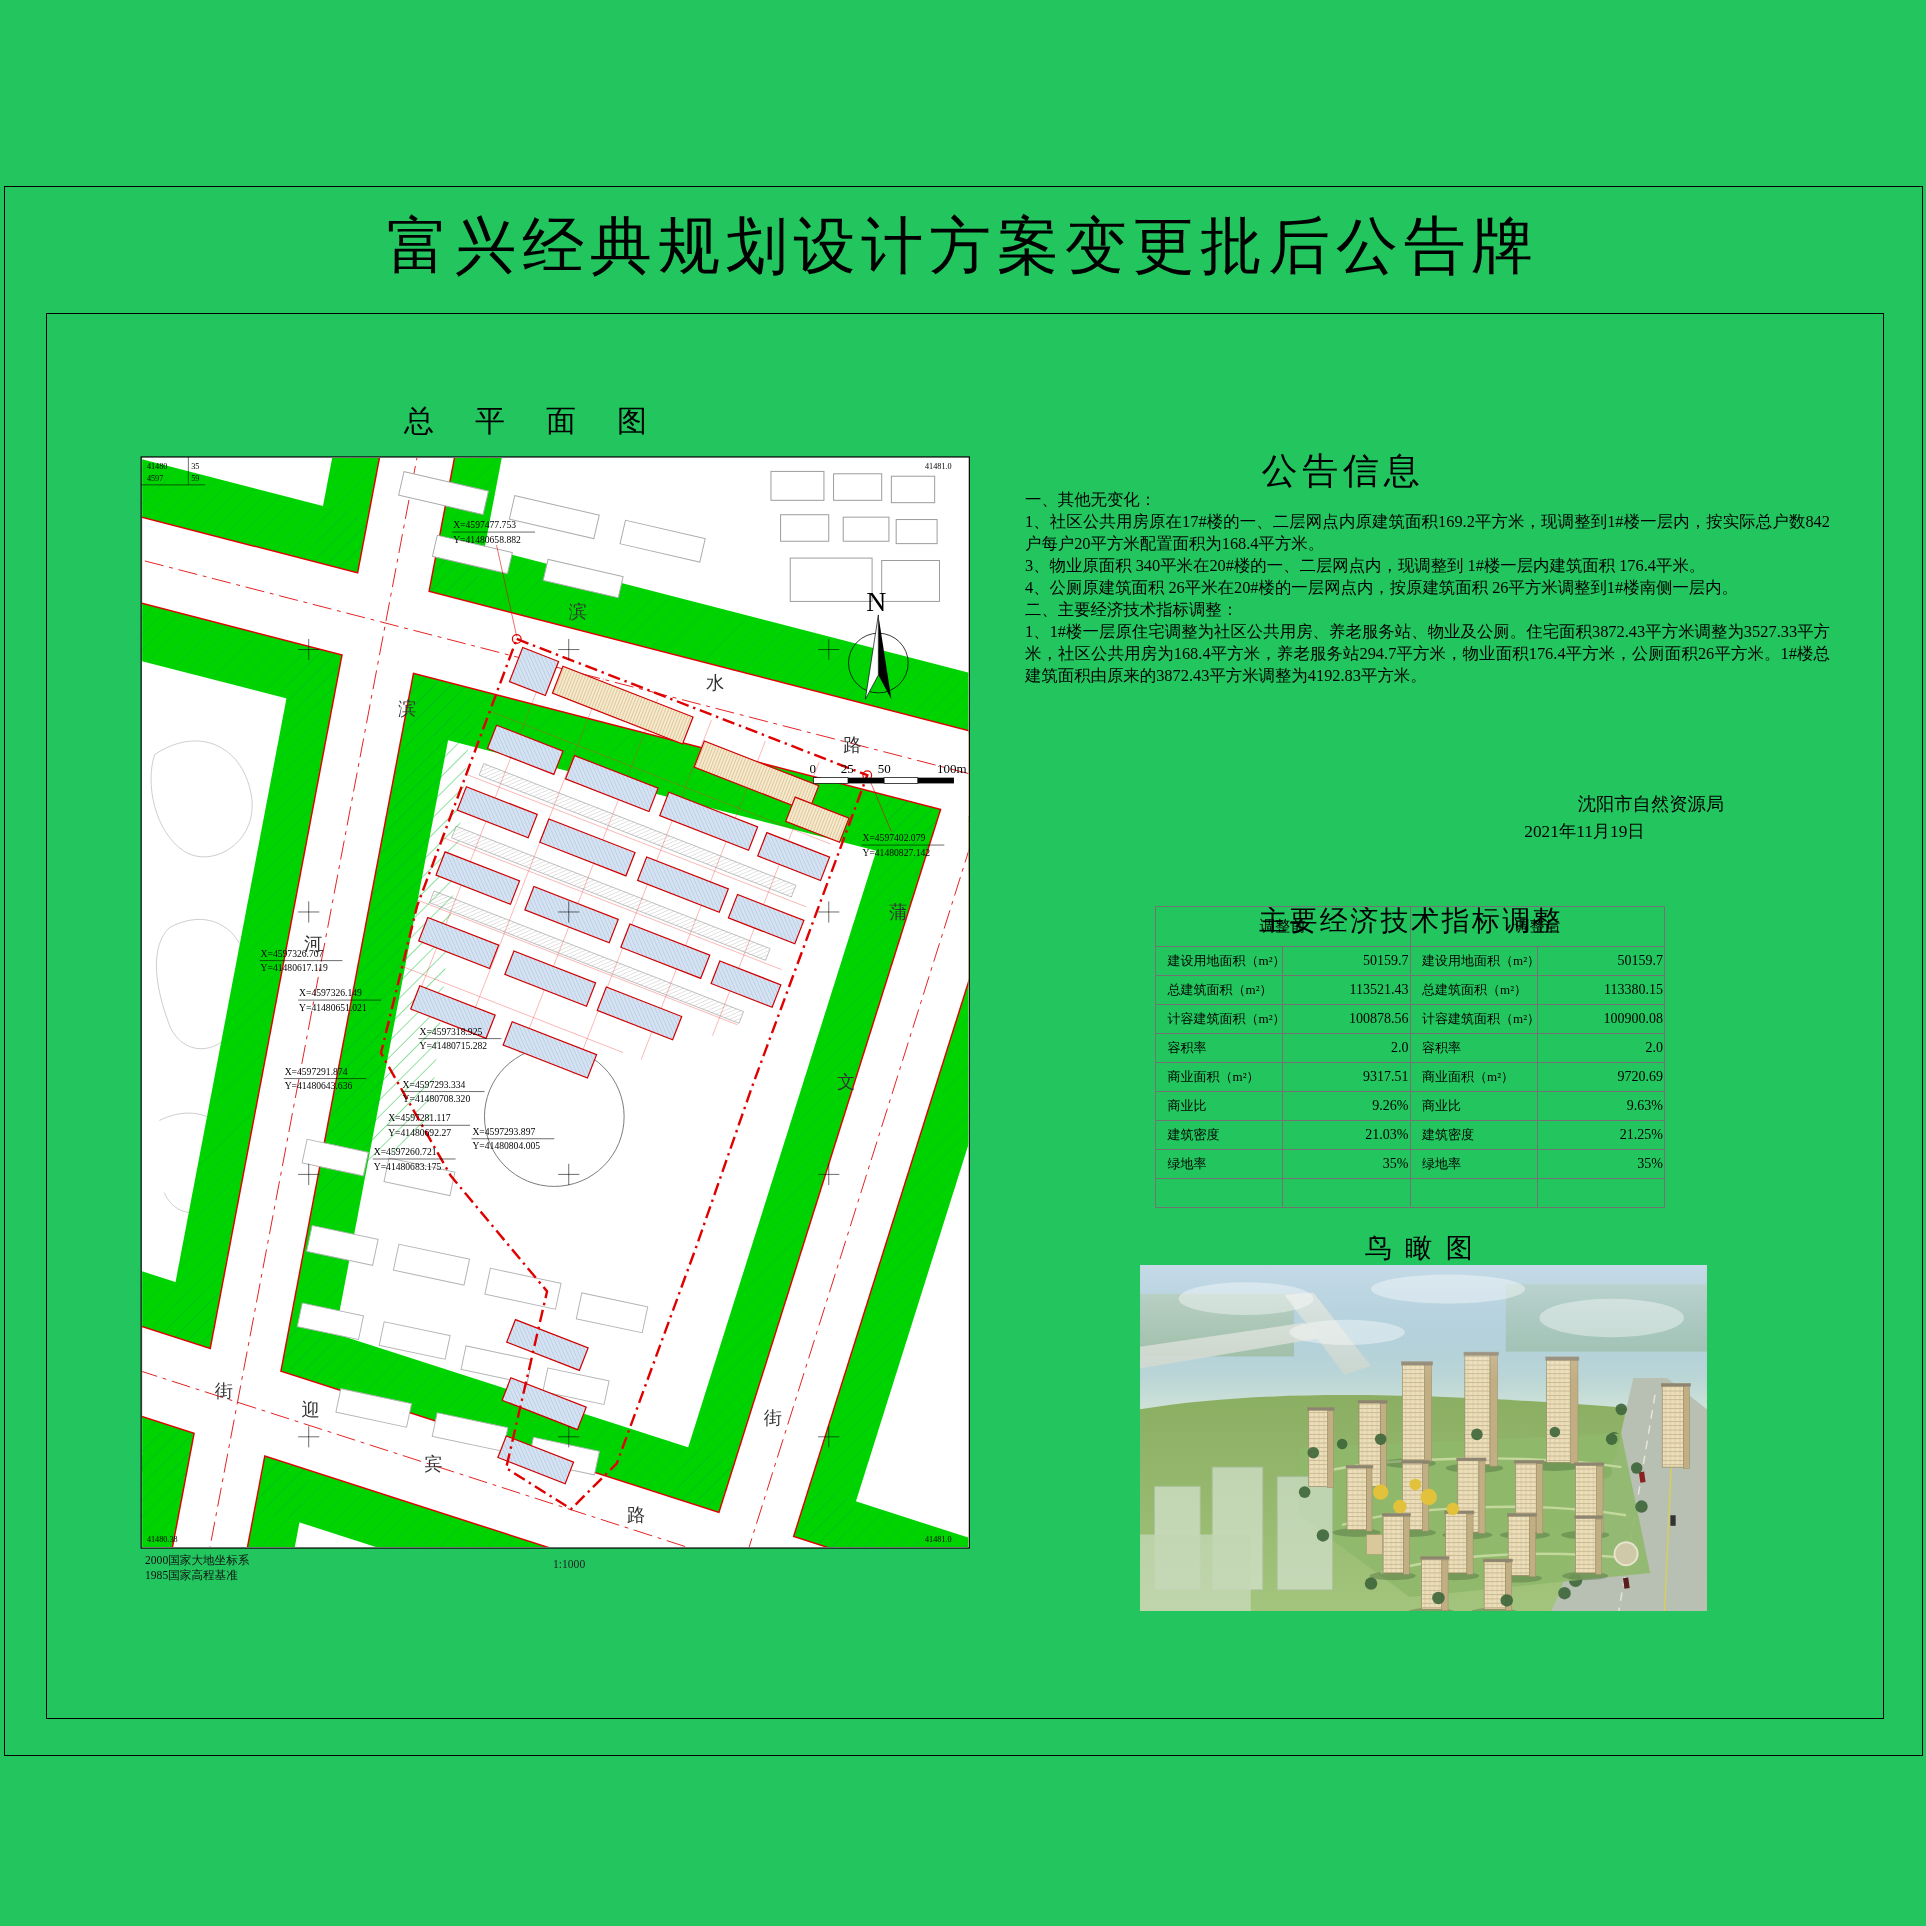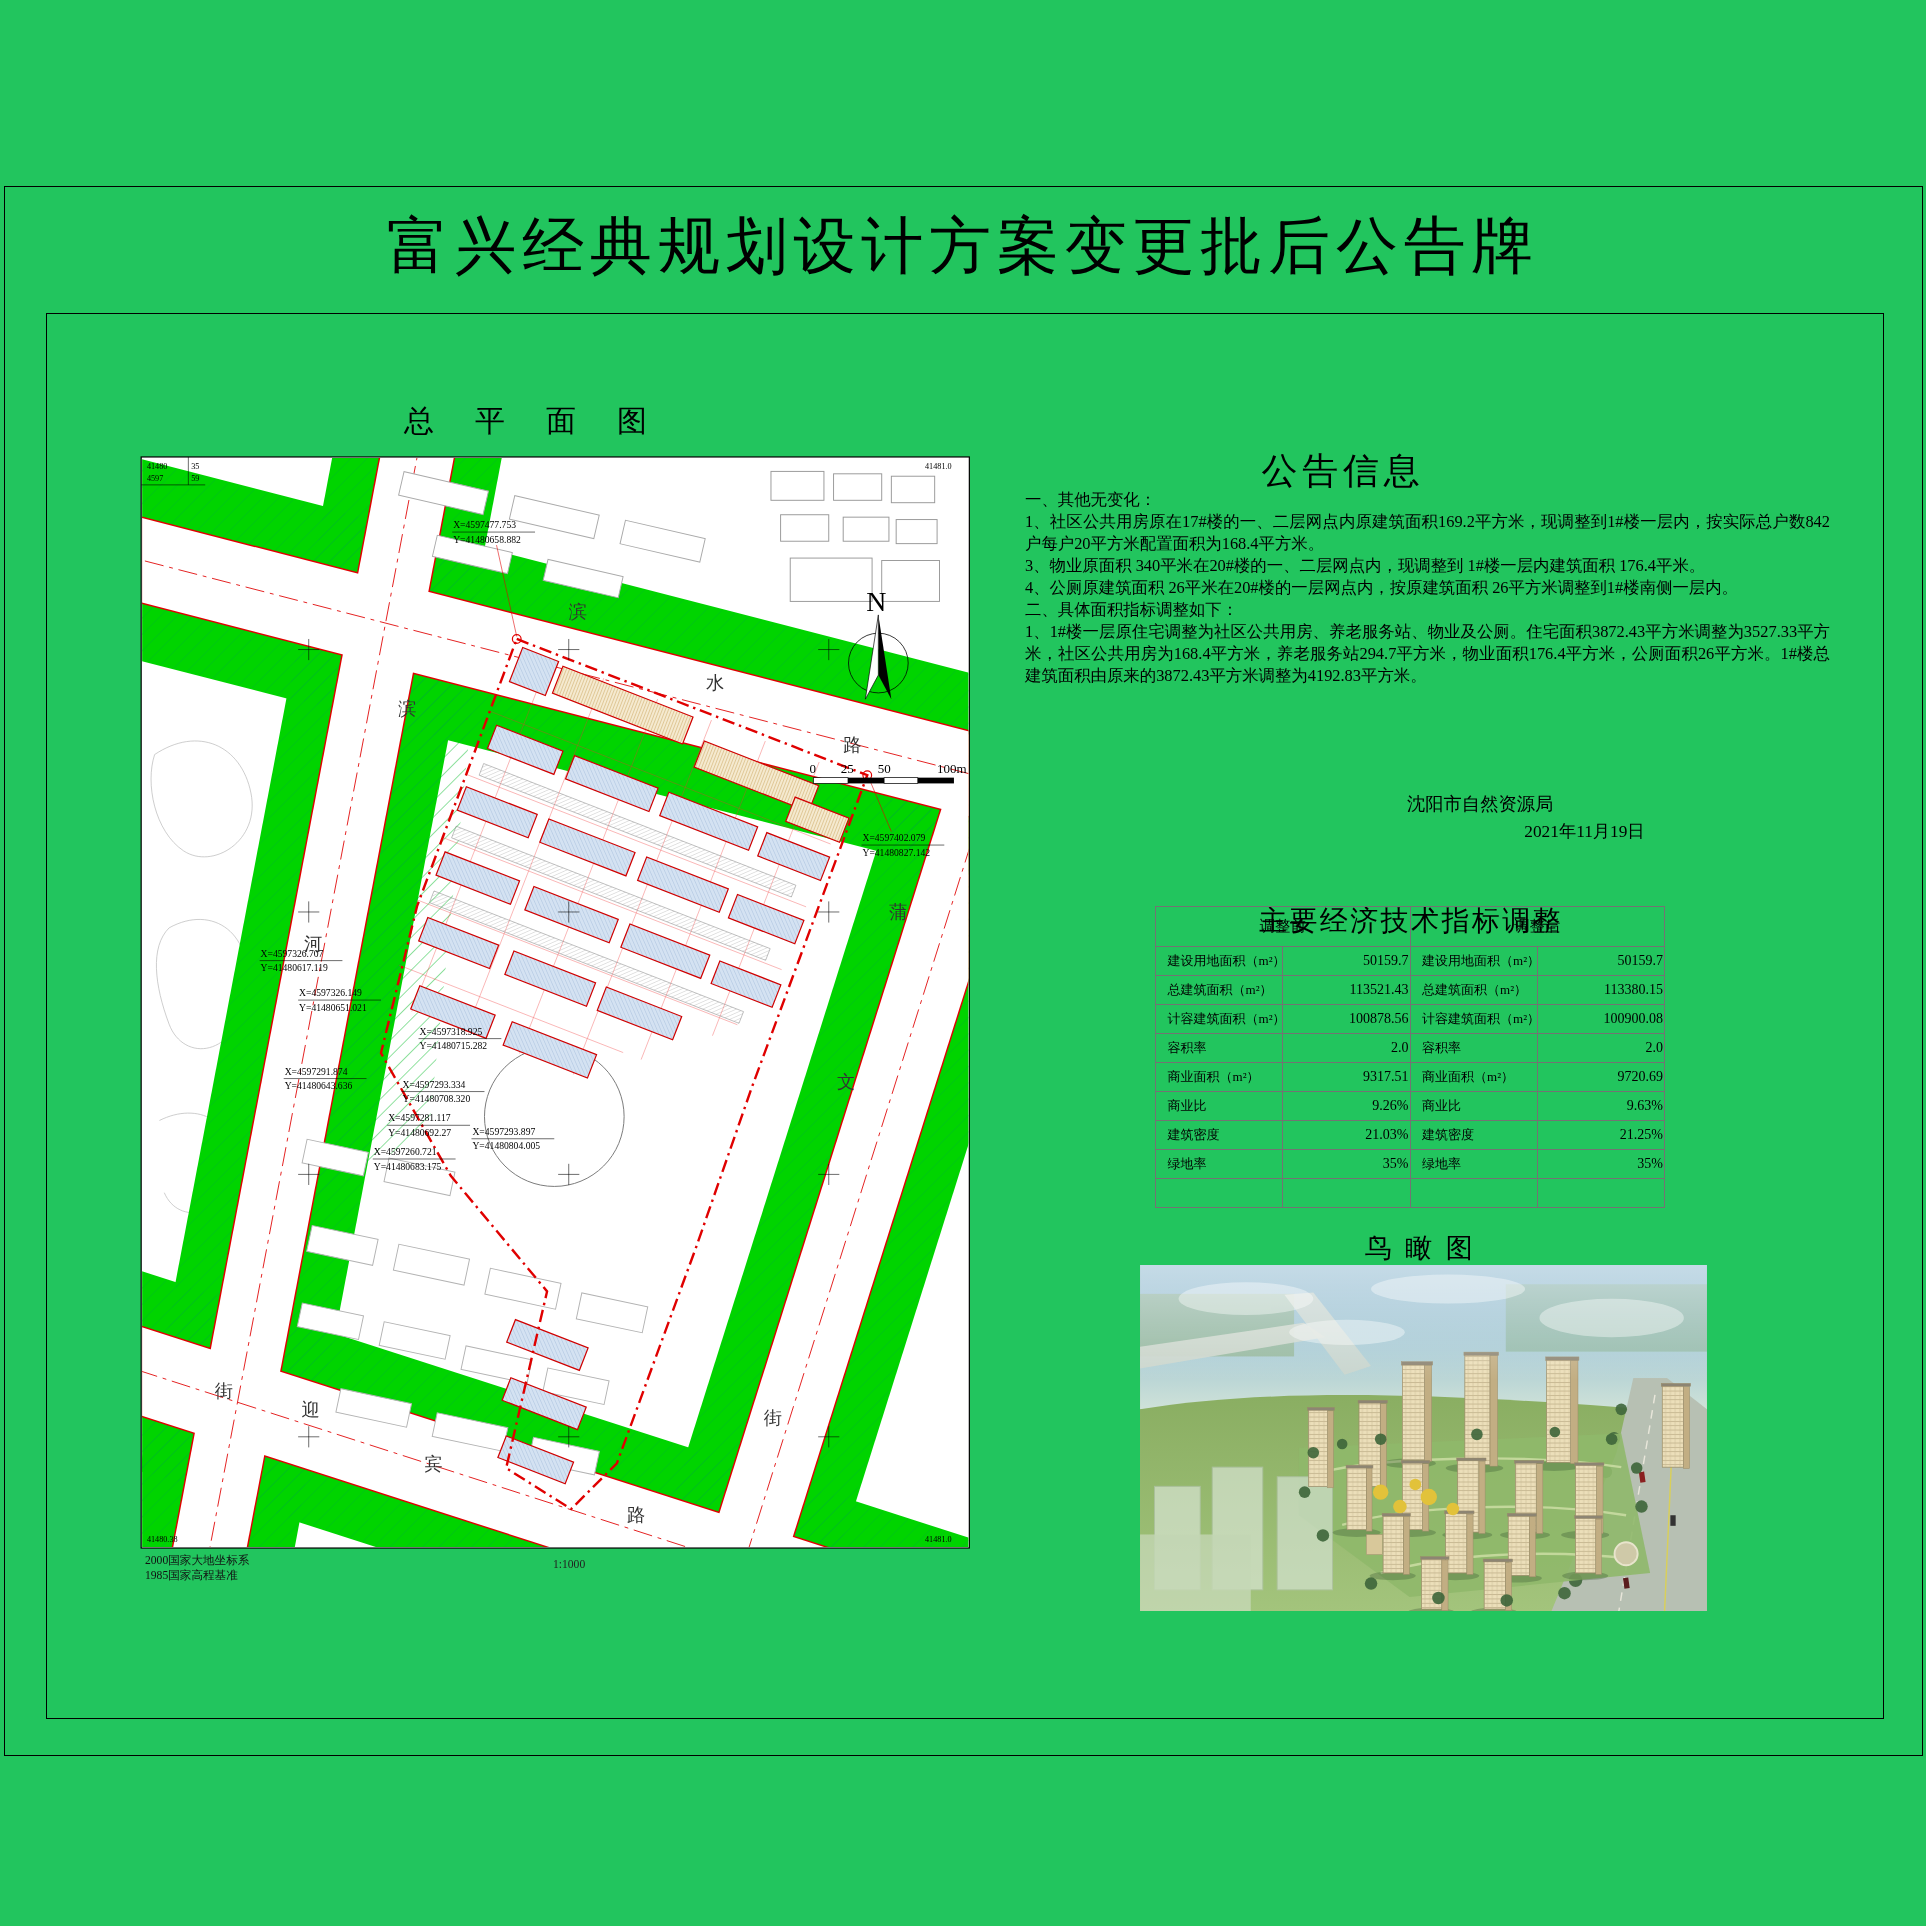--- a/index.html
+++ b/index.html
@@ -8,21 +8,21 @@
   .abs{position:absolute;}
   .outer-frame{left:3.9px;top:186px;width:1917px;height:1568px;border:1.4px solid #000;}
   .inner-frame{left:46px;top:313px;width:1836px;height:1404px;border:1px solid #000;}
   .page-title{left:0;top:204px;width:1926px;text-align:center;font-size:62px;
               letter-spacing:5.8px;font-weight:400;white-space:nowrap;}
   .plan-heading{left:404px;top:401px;font-size:30px;letter-spacing:41px;white-space:nowrap;}
   .ann-heading{left:1030px;top:447px;width:626px;text-align:center;font-size:36px;letter-spacing:4.8px;}
   .ann-body{left:1025px;top:489px;width:805px;font-size:16.4px;line-height:22px;text-align:justify;}
   .ann-body p{margin:0;}
   .ann-body p.indent{text-indent:2em;}
-  .sig{left:1407px;top:791px;width:279px;text-align:left;font-size:18.3px;}
+  .sig{left:1445px;top:791px;width:279px;text-align:right;font-size:18.3px;}
   .sig-date{left:1445px;top:819px;width:279px;text-align:center;font-size:17.3px;}
   .ind-heading{left:1156px;top:866px;width:510px;text-align:center;font-size:28px;letter-spacing:2.4px;margin-top:36px;}
   table.ind{position:absolute;left:1155px;top:906px;width:510px;border-collapse:collapse;
             font-size:13px;table-layout:fixed;}
   table.ind th,table.ind td{border:1px solid #737373;height:26px;overflow:hidden;white-space:nowrap;}
   table.ind th{height:37px;font-size:15.4px;font-weight:400;text-align:center;}
   table.ind td.lbl{padding-left:11.6px;text-align:left;}
   table.ind td.val{text-align:right;font-size:14px;}
   table.ind tr.empty td{height:26px;}
   .bird-heading{left:1281px;top:1230px;width:289px;text-align:center;font-size:27px;letter-spacing:13.5px;}
@@ -358,21 +358,21 @@
     <div>1985国家高程基准</div>
   </div>
   <div class="abs plan-scaletext">1:1000</div>
 
   <div class="abs ann-heading">公告信息</div>
   <div class="abs ann-body">
     <p>一、其他无变化：</p>
     <p>1、社区公共用房原在17#楼的一、二层网点内原建筑面积169.2平方米，现调整到1#楼一层内，按实际总户数842户每户20平方米配置面积为168.4平方米。</p>
     <p>3、物业原面积 340平米在20#楼的一、二层网点内，现调整到 1#楼一层内建筑面积 176.4平米。</p>
     <p>4、公厕原建筑面积 26平米在20#楼的一层网点内，按原建筑面积 26平方米调整到1#楼南侧一层内。</p>
-    <p>二、具体面积指标调整如下：</p>
+    <p>二、主要经济技术指标调整：</p>
     <p>1、1#楼一层原住宅调整为社区公共用房、养老服务站、物业及公厕。住宅面积3872.43平方米调整为3527.33平方米，社区公共用房为168.4平方米，养老服务站294.7平方米，物业面积176.4平方米，公厕面积26平方米。1#楼总建筑面积由原来的3872.43平方米调整为4192.83平方米。</p>
   </div>
   <div class="abs sig">沈阳市自然资源局</div>
   <div class="abs sig-date">2021年11月19日</div>
 
   <div class="abs ind-heading">主要经济技术指标调整</div>
   <table class="ind">
     <colgroup>
         <col style="width:25%">
         <col style="width:25%">

